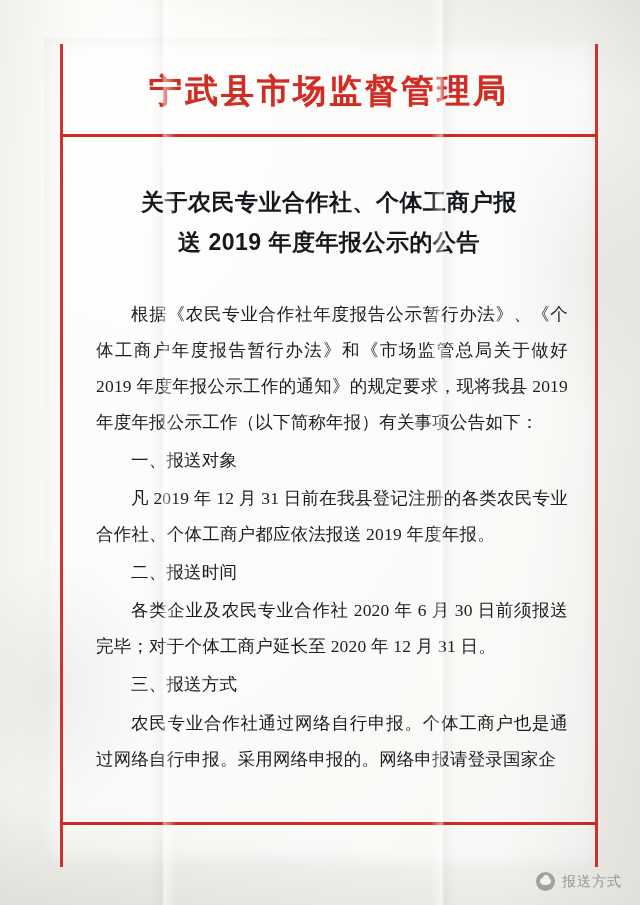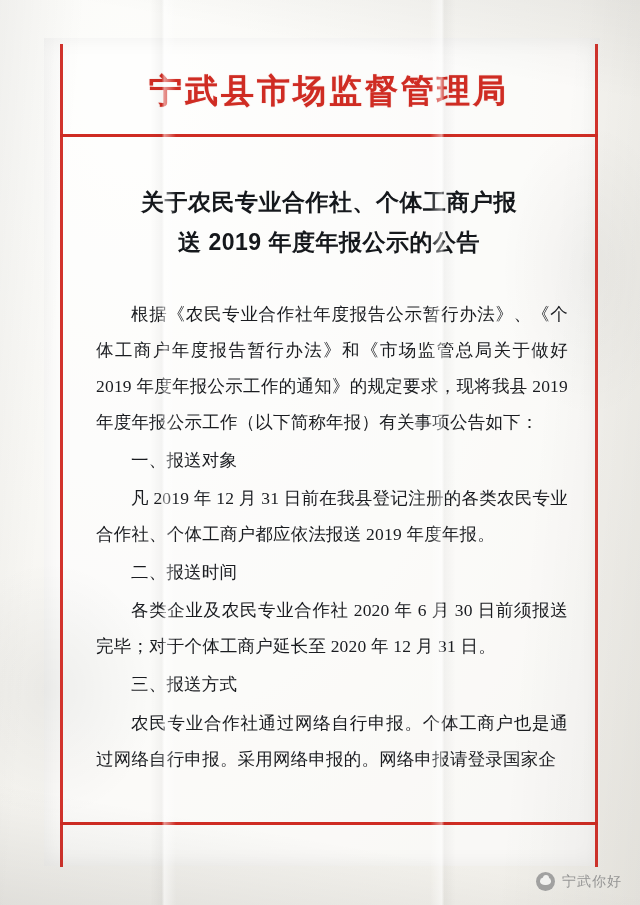--- a/index.html
+++ b/index.html
@@ -221,16 +221,16 @@
   </div>
 
   <div class="bottom-rule"></div>
 
   <div class="paper-shade"></div>
   <div class="crease c1"></div>
   <div class="crease c2"></div>
 
   <div class="watermark">
     <span class="wm-badge"></span>
-    <span class="wm-text">宁武你好</span>
+    <span class="wm-text">报送方式</span>
   </div>
 
 </div>
 
 </body></html>

